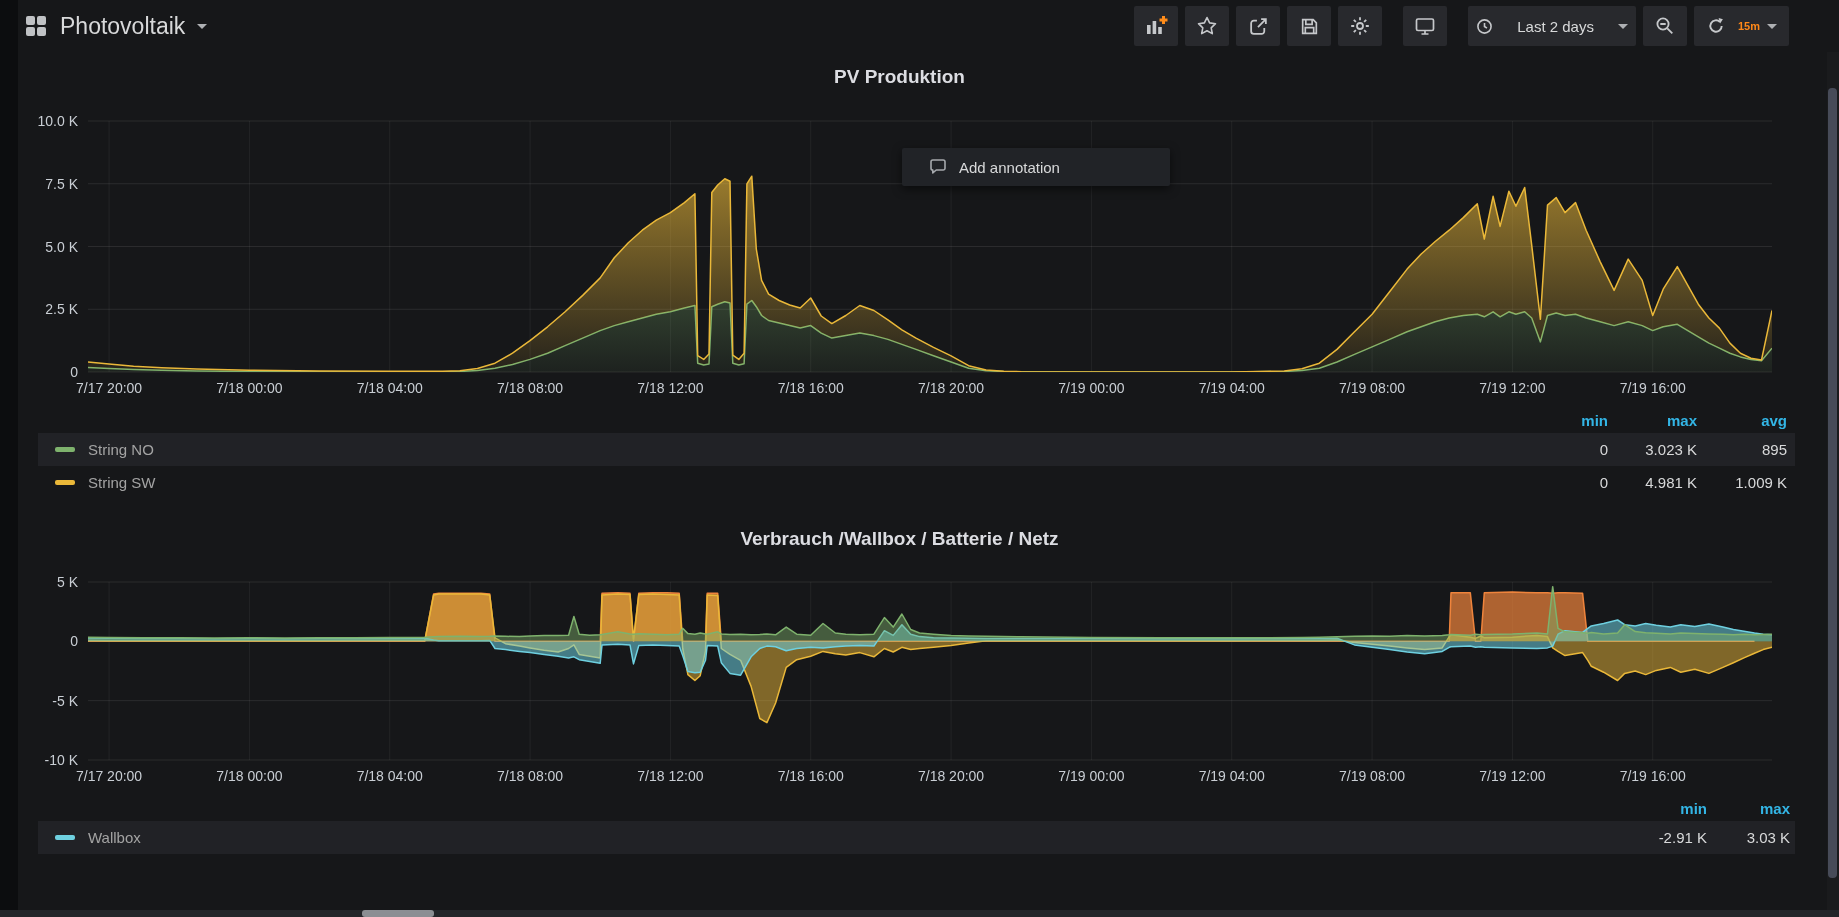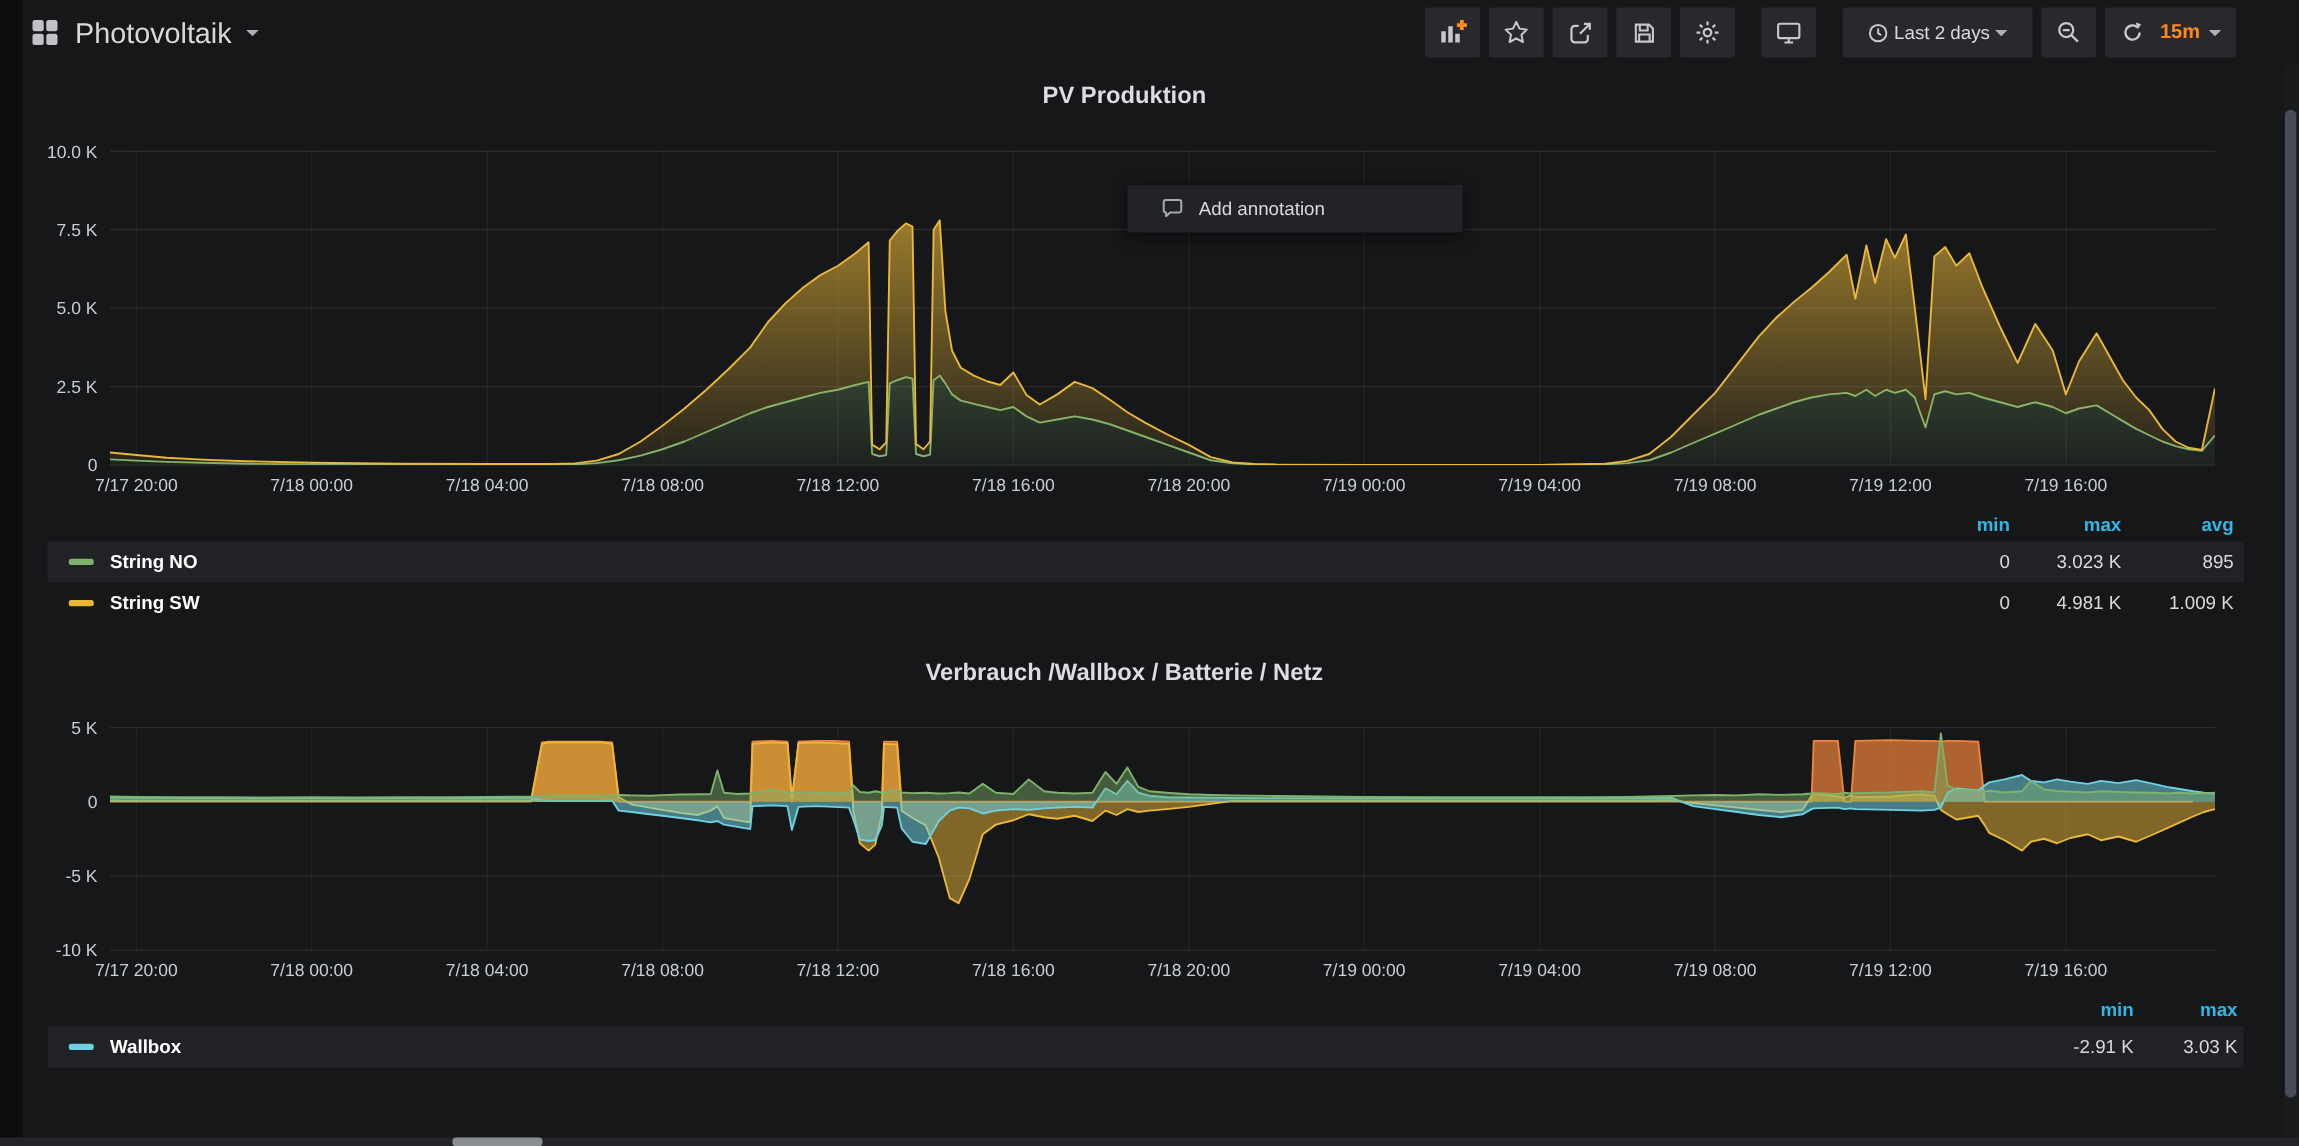--- a/index.html
+++ b/index.html
@@ -15,42 +15,42 @@
   .grid-icon i:nth-child(1){left:0;top:1px}.grid-icon i:nth-child(2){left:11px;top:1px}
   .grid-icon i:nth-child(3){left:0;top:12px}.grid-icon i:nth-child(4){left:11px;top:12px}
   .dash-title{font-size:23px;font-weight:500;color:#d8d9da;}
   .caret{width:0;height:0;border-left:5px solid transparent;border-right:5px solid transparent;
          border-top:5px solid #aeb0b3;display:inline-block;}
   .nav-right{margin-left:auto;display:flex;align-items:center;}
   .nav-btn{height:40px;min-width:44px;background:#28292d;border-radius:2px;display:flex;
            align-items:center;justify-content:center;margin-left:7px;cursor:pointer;box-sizing:border-box;}
   .nav-btn svg{display:block}
   .gap{width:14px}
-  .time-btn{padding:0 20px;gap:4px;font-size:15px;color:#d8d9da;}
+  .time-btn{padding:0 8px;gap:24px;font-size:15px;color:#d8d9da;}
   .refresh-group{padding:0 12px 0 0;gap:0;}
   .refresh-part{width:44px;display:flex;align-items:center;justify-content:center;height:40px;}
-  .interval{font-size:16px;font-weight:700;color:#ff8818;margin-right:7px;}
+  .interval{font-size:11px;font-weight:700;color:#ff8818;margin-right:7px;}
   
   .panel-title{position:absolute;left:0;right:40px;text-align:center;font-size:19px;font-weight:600;color:#dcdde2;}
   #title1{top:66px}
   #title2{top:528px}
   svg.chart{position:absolute;left:0;}
   #chart1{top:110px}
   #chart2{top:570px}
   svg text.tick{fill:#c9ced4;font-size:14px;font-family:"Liberation Sans","DejaVu Sans",sans-serif;}
   
   .legend{position:absolute;left:38px;width:1757px;}
   #legend1{top:412px;height:90px;}
   #legend2{top:800px;height:117px;overflow:hidden;}
   .lhead{position:relative;height:21px;}
   .lhead span{position:absolute;top:0;font-size:15px;font-weight:700;color:#33b5e5;cursor:pointer;}
   .lrow{position:relative;height:33px;display:flex;align-items:center;}
   .lrow.alt{background:#212226;}
   .dash{width:20px;height:5px;border-radius:2px;margin-left:17px;flex:0 0 auto;}
-  .lname{font-size:15px;color:#ffffff;margin-left:13px;cursor:pointer;font-weight:bold;}
+  .lname{font-size:15px;color:#a3a3a3;margin-left:13px;cursor:pointer;}
   .lval{position:absolute;top:0;height:33px;line-height:33px;font-size:15px;color:#d8d9da;}
   .c-avg1{right:8px}.c-max1{right:98px}.c-min1{right:187px}
   .c-max2{right:5px}.c-min2{right:88px}
   
   .ctx-menu{position:absolute;left:902px;top:148px;width:268px;height:38px;background:#212327;
             border-radius:2px;box-shadow:0 3px 10px rgba(0,0,0,.55);display:flex;align-items:center;
             padding-left:26px;box-sizing:border-box;cursor:pointer;}
   .ctx-menu span{font-size:15px;color:#d8d9da;margin-left:11px;}
   
   .vscroll-track{position:absolute;right:0;top:52px;width:12px;height:865px;background:rgba(255,255,255,0.02);}

